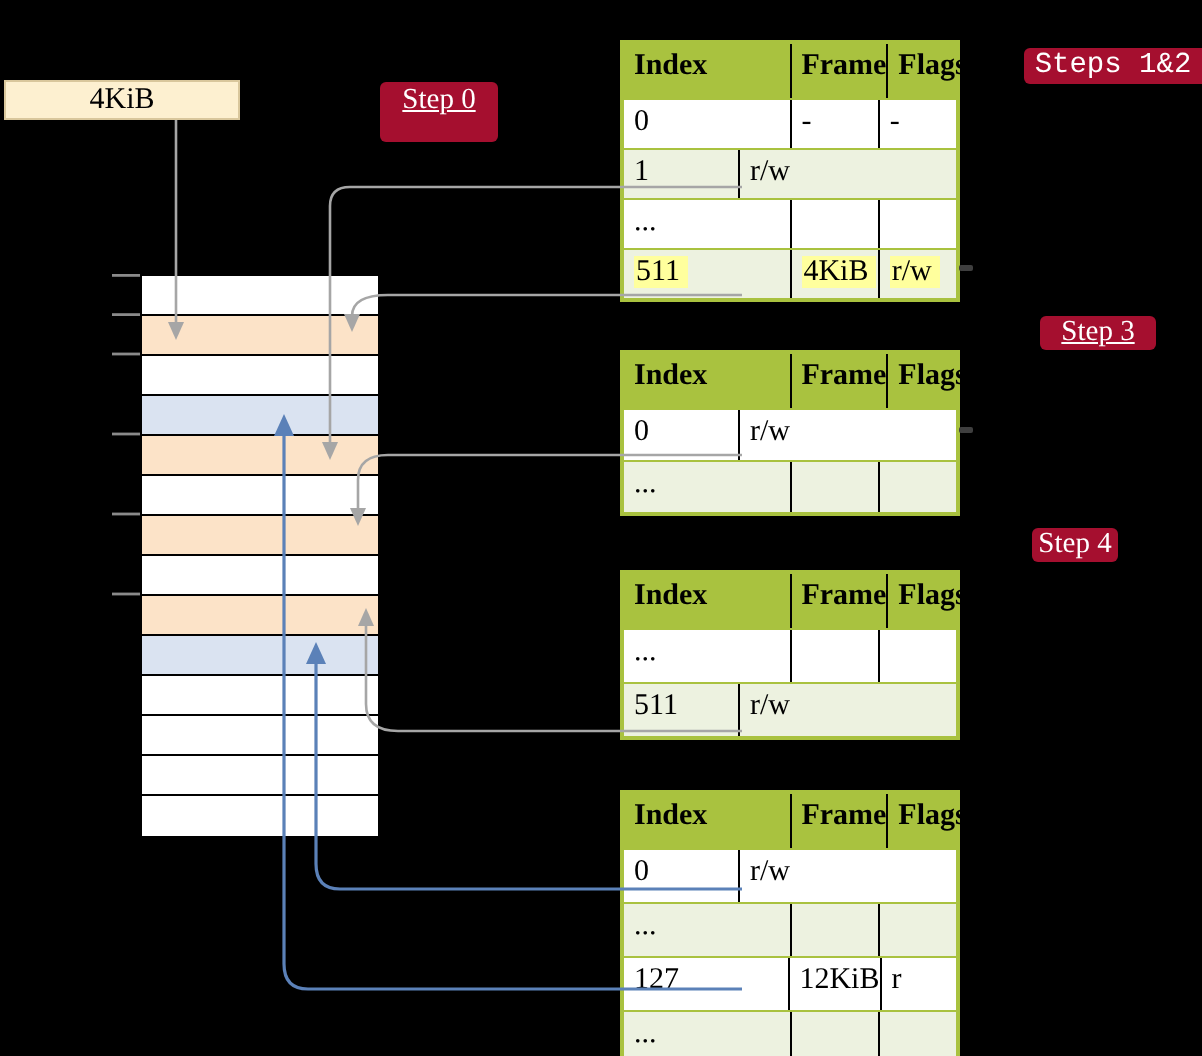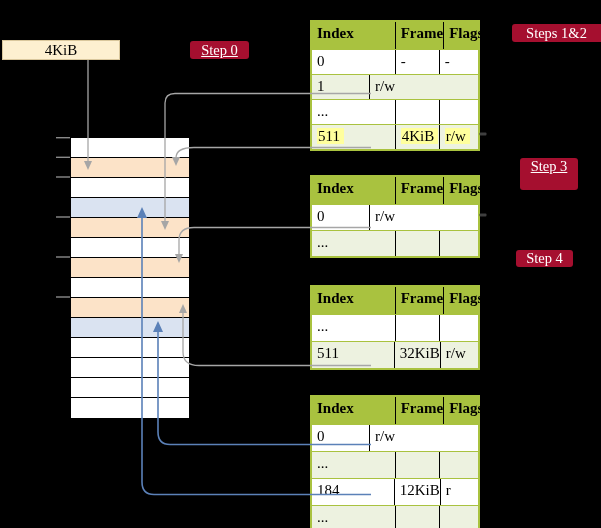--- a/index.html
+++ b/index.html
@@ -7,25 +7,25 @@
           font-family:"Liberation Serif","DejaVu Serif",serif;}
 
   
   .size-box{position:absolute;left:2px;top:40px;width:118px;height:20px;box-sizing:border-box;
             background:#fdf0d0;border:1px solid #d9c79c;color:#000;font-size:15px;
             text-align:center;line-height:18px;z-index:3;}
 
   
   .badge{position:absolute;background:#a50f2f;color:#fff;font-size:14.5px;text-align:center;
          border-radius:3px;z-index:3;}
-  #badge-step0 {left:190px;top:41px;width:59px;height:18px;line-height:18px;text-decoration:underline;}
+  #badge-step0 {left:190px;top:41px;width:59px;height:30px;line-height:18px;text-decoration:underline;}
   #badge-steps12{left:512px;top:24px;width:89px;height:18px;line-height:18px;
-                 border-top-right-radius:0;border-bottom-right-radius:0;}
-  #badge-step3{left:520px;top:158px;width:58px;height:32px;line-height:17px;text-decoration:underline;}
-  #badge-step4{left:516px;top:250px;width:57px;height:17px;line-height:17px;font-family:Liberation Serif, serif;}
+                 border-top-right-radius:0;border-bottom-right-radius:0;font-family:Liberation Mono, monospace;}
+  #badge-step3{left:520px;top:158px;width:58px;height:17px;line-height:17px;text-decoration:underline;}
+  #badge-step4{left:516px;top:264px;width:43px;height:17px;line-height:17px;font-family:Liberation Serif, serif;}
 
   
   .stack{position:absolute;left:70px;top:137px;width:120px;box-sizing:border-box;
          border:1.5px solid #000;background:#fff;z-index:1;}
   .frame-row{height:20px;box-sizing:border-box;border-bottom:1.5px solid #000;}
   .frame-row:last-child{border-bottom:none;}
 
   
   .ptable{position:absolute;left:310px;width:170px;box-sizing:border-box;
           border:2px solid #a9c23f;background:#fff;z-index:2;}
@@ -130,41 +130,40 @@
         <div class="t-cell t-hcell col1">Frame</div>
         <div class="t-cell t-hcell col2">Flags</div>
       </div>
       <div class="t-row">
         <div class="t-cell col0">...</div>
         <div class="t-cell col1"></div>
         <div class="t-cell col2"></div>
       </div>
       <div class="t-row shade-green">
         <div class="t-cell col0">511</div>
-        <div class="t-cell col1">32KiB</div>
         <div class="t-cell col2">r/w</div>
       </div>
     </div>
   <div class="ptable" id="table4">
       <div class="t-header-row">
         <div class="t-cell t-hcell col0">Index</div>
         <div class="t-cell t-hcell col1">Frame</div>
         <div class="t-cell t-hcell col2">Flags</div>
       </div>
       <div class="t-row">
         <div class="t-cell col0">0</div>
         <div class="t-cell col2">r/w</div>
       </div>
       <div class="t-row shade-green">
         <div class="t-cell col0">...</div>
         <div class="t-cell col1"></div>
         <div class="t-cell col2"></div>
       </div>
       <div class="t-row">
-        <div class="t-cell col0">184</div>
+        <div class="t-cell col0">127</div>
         <div class="t-cell col1">12KiB</div>
         <div class="t-cell col2">r</div>
       </div>
       <div class="t-row shade-green">
         <div class="t-cell col0">...</div>
         <div class="t-cell col1"></div>
         <div class="t-cell col2"></div>
       </div>
     </div>
 

